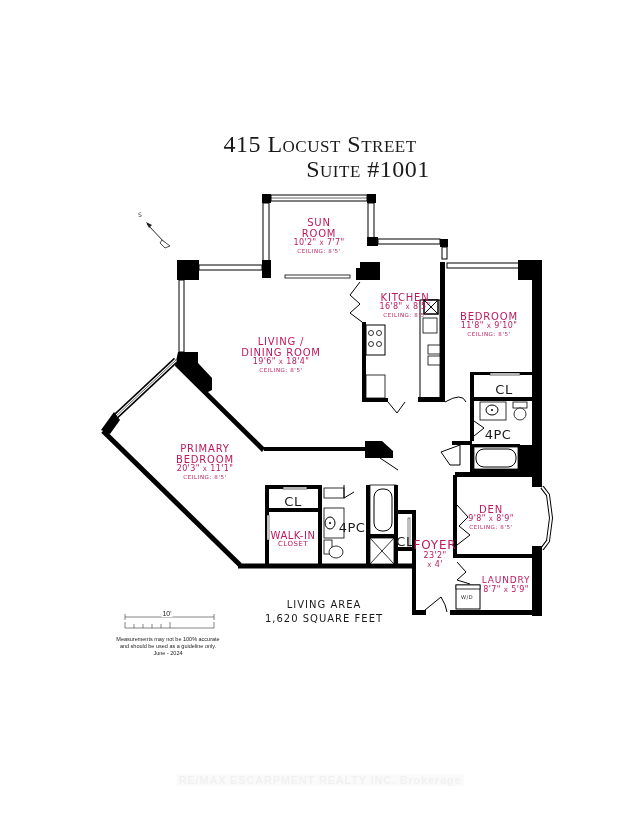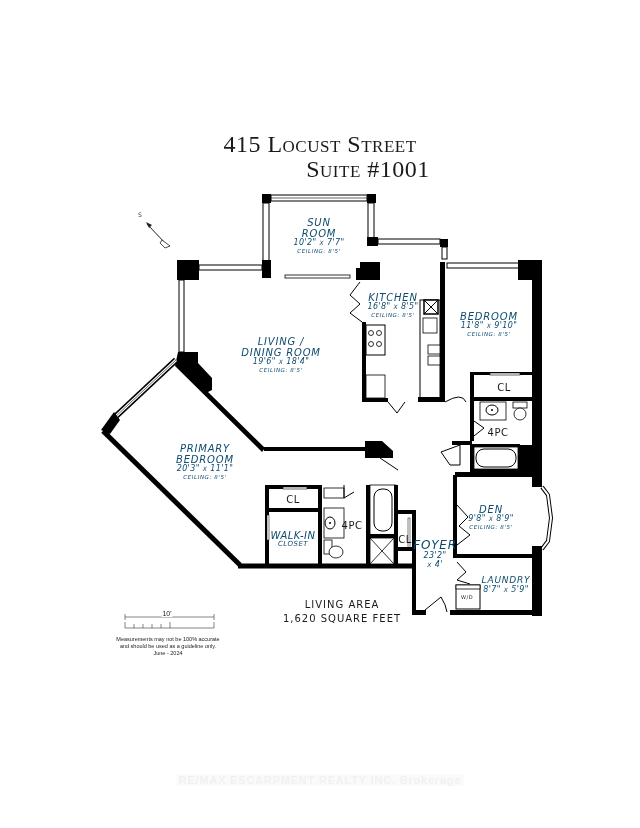--- a/index.html
+++ b/index.html
@@ -1,26 +1,26 @@
 <!DOCTYPE html>
 <html><head>
 <meta charset="utf-8">
 <style>
   html, body { margin: 0; padding: 0; background: #ffffff; }
   body { width: 640px; height: 828px; position: relative; overflow: hidden; font-family: "DejaVu Serif", serif; }
   .title { position: absolute; left: 0; width: 640px; text-align: center; color: #1a1a1a; font-family: "Liberation Serif", serif; font-variant: small-caps; font-size: 24px; letter-spacing: 0.5px; line-height: 26px; }
   .title.l1 { top: 131px; }
   .title.l2 { top: 156px; padding-left: 48px; }
   svg.plan { position: absolute; left: 0; top: 0; }
-  .lbl { position: absolute; text-align: center; color: #0c4a6e; font-family: "DejaVu Sans", sans-serif; font-variant: small-caps; text-transform: uppercase; line-height: 1.1; white-space: nowrap; transform: translateX(-50%); font-style: italic; }
+  .lbl { position: absolute; text-align: center; color: #be185d; font-family: "DejaVu Sans", sans-serif; font-variant: small-caps; text-transform: uppercase; line-height: 1.1; white-space: nowrap; transform: translateX(-50%); }
   .lbl .name { font-size: 10px; letter-spacing: 0.8px; display: block; }
   .lbl .dim { font-size: 8px; letter-spacing: 0.4px; display: block; text-transform: none; }
   .lbl .ceil { font-size: 5.5px; letter-spacing: 0.6px; display: block; text-transform: uppercase; }
-  .small { position: absolute; font-family: "DejaVu Sans", sans-serif; font-size: 10px; color: #1a1a1a; transform: translateX(-50%); text-transform: uppercase; letter-spacing: 0.5px; }
-  .area { position: absolute; left: 342px; transform: translateX(-50%); text-align: center; color: #1a1a1a; font-family: "DejaVu Sans", sans-serif; text-transform: uppercase; letter-spacing: 1px; line-height: 14px; font-size: 10px; }
+  .small { position: absolute; font-family: "DejaVu Sans", sans-serif; font-size: 13px; color: #1a1a1a; transform: translateX(-50%); text-transform: uppercase; letter-spacing: 0.5px; }
+  .area { position: absolute; left: 324px; transform: translateX(-50%); text-align: center; color: #1a1a1a; font-family: "DejaVu Sans", sans-serif; text-transform: uppercase; letter-spacing: 1px; line-height: 14px; font-size: 10px; }
   .disclaimer { position: absolute; left: 168px; top: 636px; transform: translateX(-50%); text-align: center; font-family: "Liberation Sans", sans-serif; font-size: 5.5px; color: #222; line-height: 7px; width: 140px; }
   .compass-label { position: absolute; left: 138px; top: 211px; font-family: "DejaVu Sans", sans-serif; font-size: 6px; color: #333; }
   .scale-label { position: absolute; left: 167px; top: 610px; font-family: "Liberation Sans", sans-serif; font-size: 7px; color: #222; transform: translateX(-50%); background: #fff; padding: 0 1px; }
   .watermark { position: absolute; left: 320px; top: 774px; transform: translateX(-50%); font-family: "Liberation Sans", sans-serif; font-size: 11px; font-weight: bold; color: #f1f1f1; letter-spacing: 0.8px; white-space: nowrap; background: #fafafa; padding: 0 2px; }
 </style>
 </head>
 <body>
 
 <div class="title l1">415 Locust Street</div>
 <div class="title l2">Suite #1001</div>
@@ -196,21 +196,21 @@
 
 <div class="compass-label">S</div>
 
 <div class="lbl" style="left:319px; top:217px;">
   <span class="name">Sun</span>
   <span class="name">Room</span>
   <span class="dim">10'2" x 7'7"</span>
   <span class="ceil">Ceiling: 8'5'</span>
 </div>
 
-<div class="lbl" style="left:393px; top:292px;">
+<div class="lbl" style="left:405px; top:292px;">
   <span class="name">Kitchen</span>
   <span class="dim">16'8" x 8'5"</span>
   <span class="ceil">Ceiling: 8'5'</span>
 </div>
 
 <div class="lbl" style="left:489px; top:311px;">
   <span class="name">Bedroom</span>
   <span class="dim">11'8" x 9'10"</span>
   <span class="ceil">Ceiling: 8'5'</span>
 </div>

